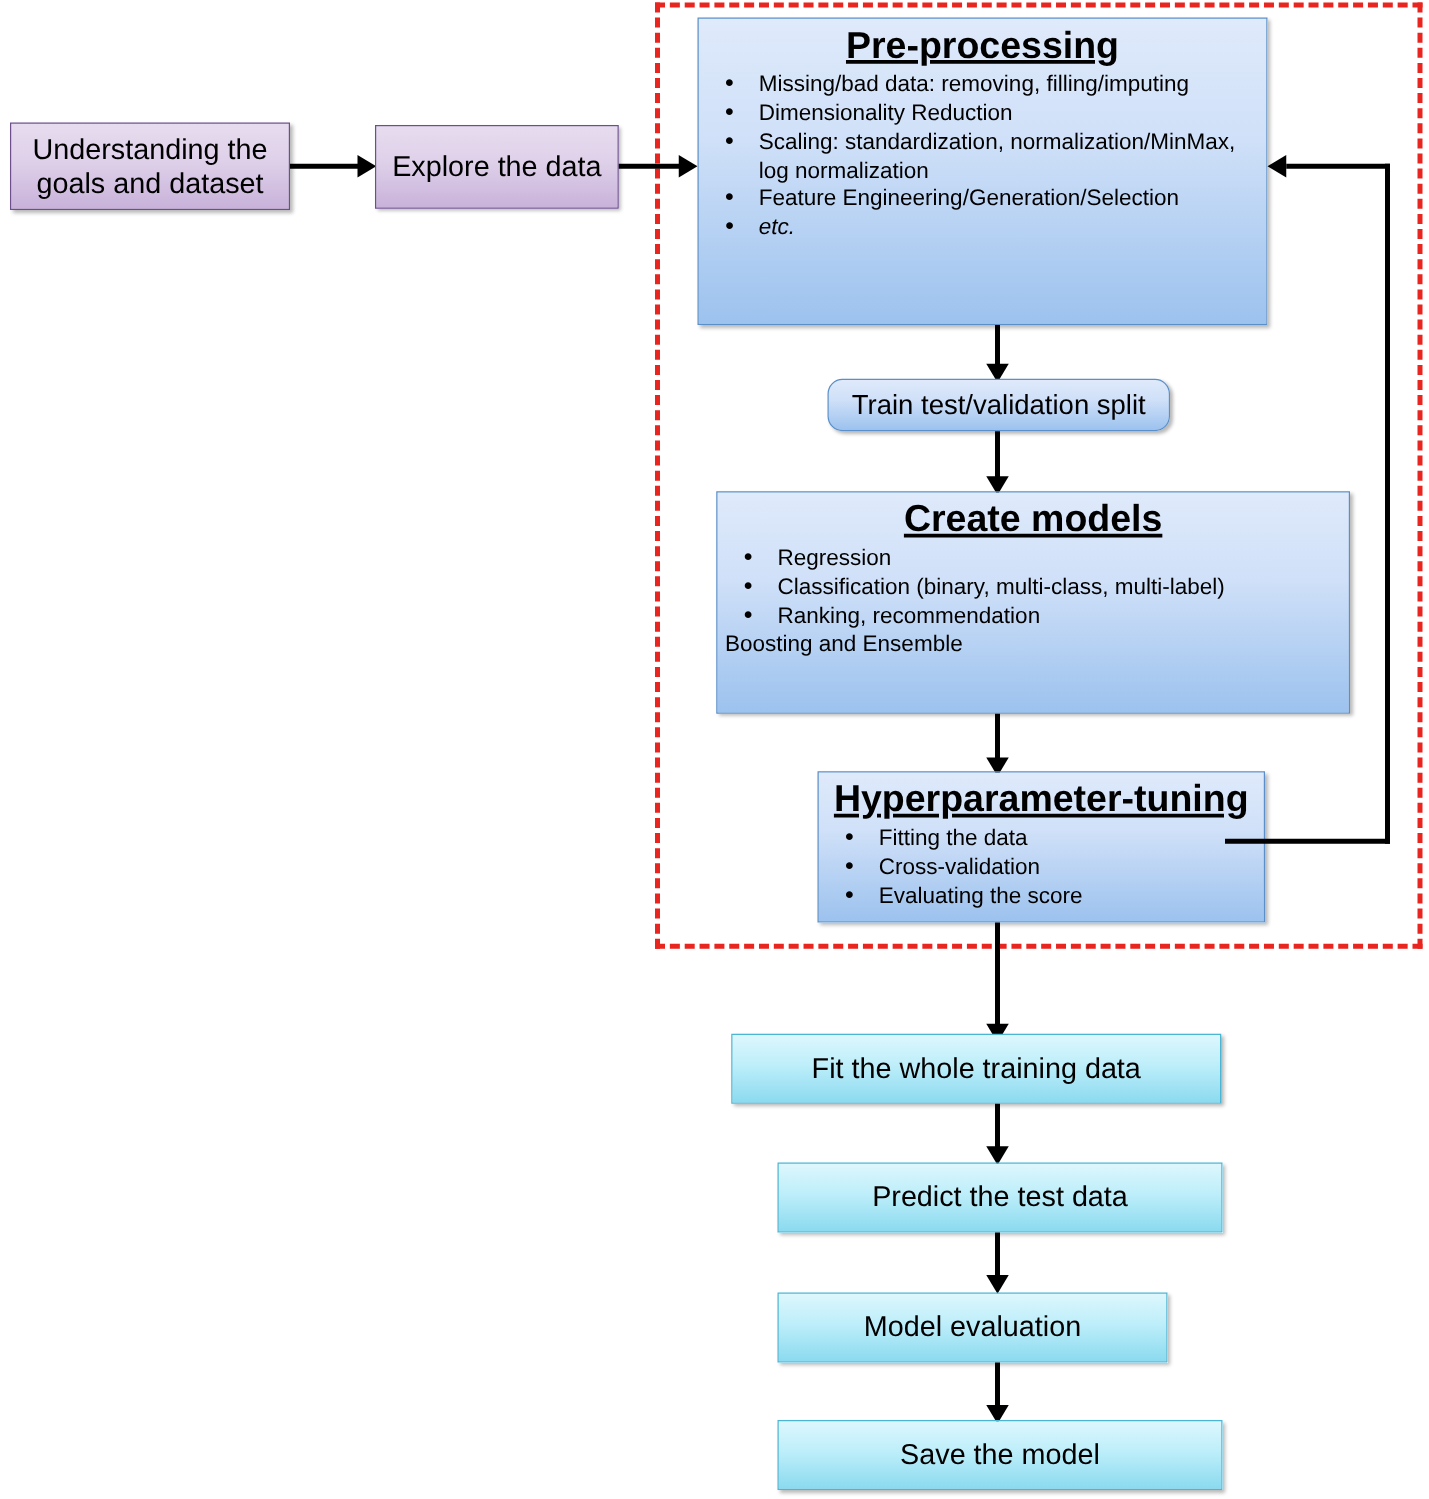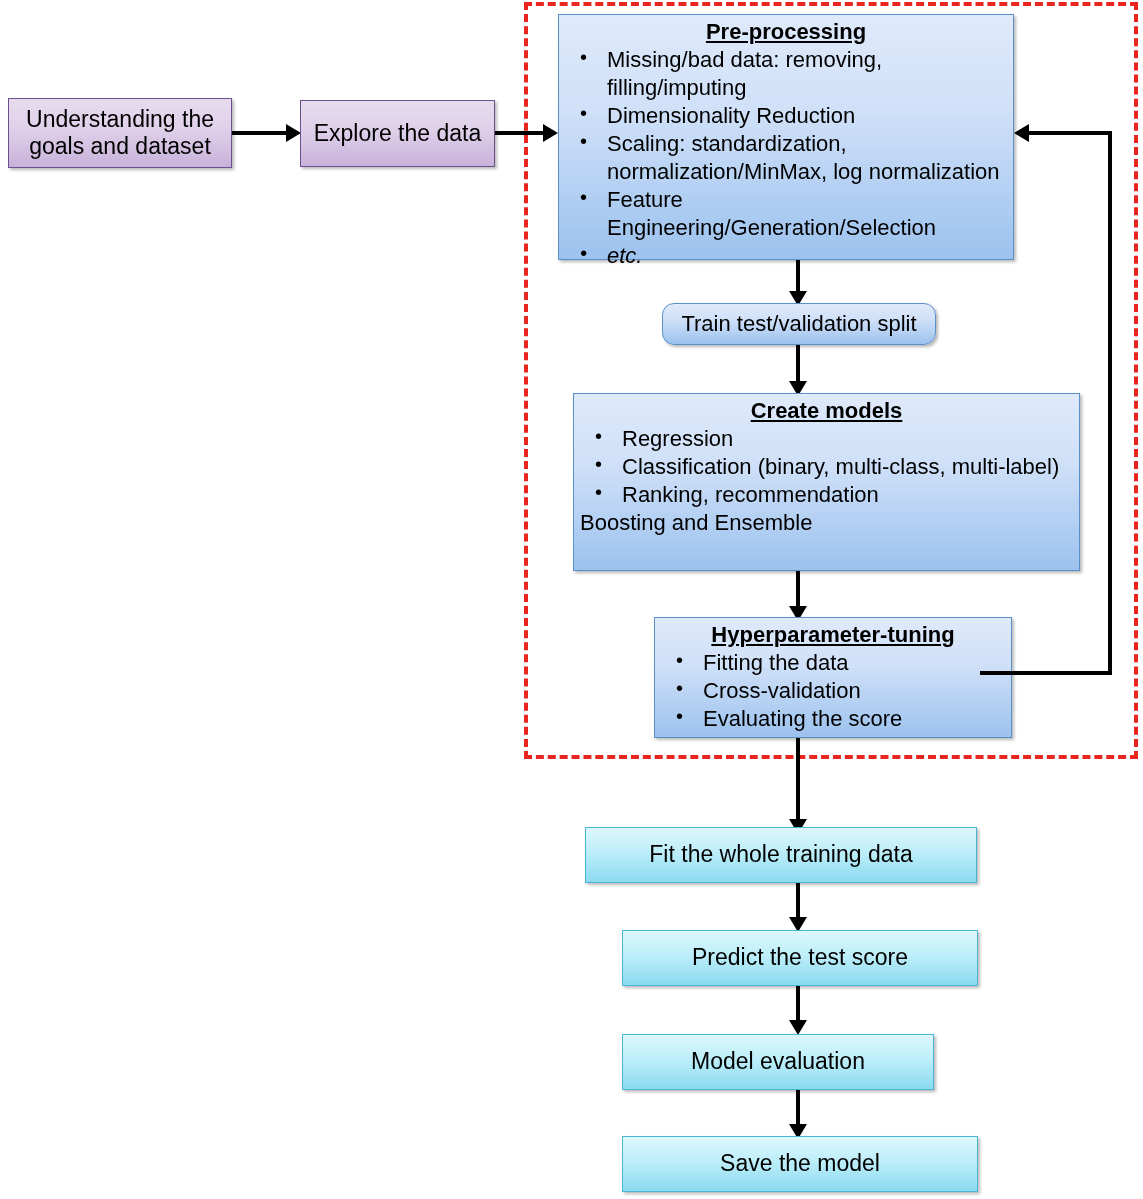--- a/index.html
+++ b/index.html
@@ -54,32 +54,32 @@
   .node.listbox {
     align-items: flex-start;
     justify-content: flex-start;
     text-align: left;
   }
   .node.listbox .inner { width: 100%; padding: 4px 6px 2px 6px; }
   .box-title {
     text-align: center;
     font-weight: bold;
     text-decoration: underline;
-    font-size: 22px;
+    font-size: 30px;
     line-height: 1.2;
     margin-bottom: 1px;
   }
   ul.bullets {
     list-style: none;
     margin: 0; padding: 0;
   }
   ul.bullets li {
     position: relative;
     padding-left: 42px;
-    font-size: 22px;
+    font-size: 18px;
     line-height: 1.27;
   }
   ul.bullets li.bulleted::before {
     content: "\2022";
     position: absolute;
     left: 15px; top: -1px;
     font-size: 20px;
   }
   ul.bullets li.nobullet { padding-left: 0px; }
   ul.bullets li.italic { font-style: italic; }
@@ -193,21 +193,21 @@
 
 
   <div class="node cyan" style="left:585px; top:827px; width:392px; height:56px;">
     <span class="label">Fit the whole training data</span>
   </div>
 
   <div class="conn v" style="left:796px; top:883px; width:4px; height:42px;"></div>
   <div class="arrowhead down" style="left:789px; top:917px;"></div>
 
   <div class="node cyan" style="left:622px; top:930px; width:356px; height:56px;">
-    <span class="label">Predict the test score</span>
+    <span class="label">Predict the test data</span>
   </div>
 
   <div class="conn v" style="left:796px; top:986px; width:4px; height:42px;"></div>
   <div class="arrowhead down" style="left:789px; top:1020px;"></div>
 
   <div class="node cyan" style="left:622px; top:1034px; width:312px; height:56px;">
     <span class="label">Model evaluation</span>
   </div>
 
   <div class="conn v" style="left:796px; top:1090px; width:4px; height:42px;"></div>

